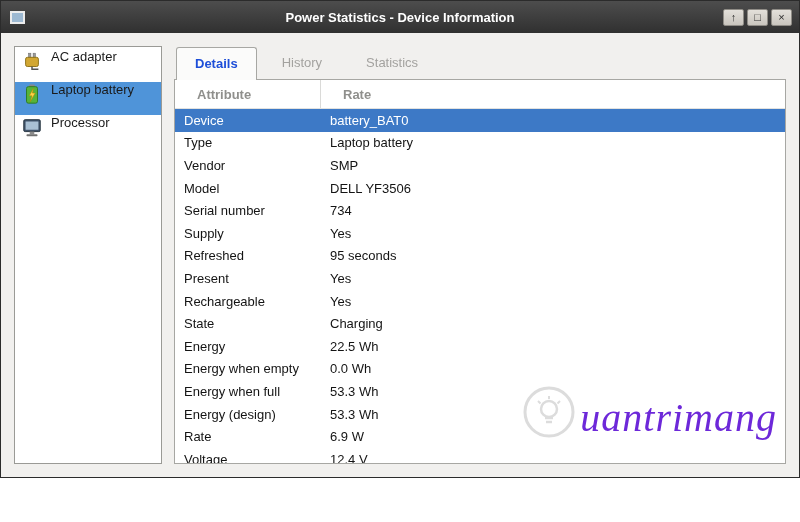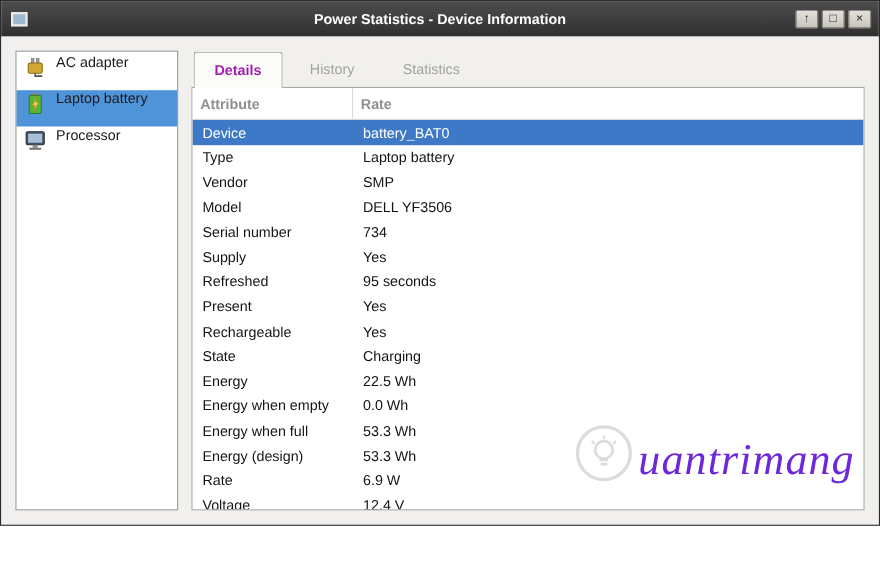--- a/index.html
+++ b/index.html
@@ -83,21 +83,21 @@
     color: #a3a29f;
     border: 1px solid transparent;
     border-bottom: none;
     border-radius: 3px 3px 0 0;
     position: relative;
     cursor: default;
   }
   .tab.active {
     background: #fbfbfa;
     border-color: #a7a7a3;
-    color: #a21caf;
+    color: #1d4ed8;
     font-weight: bold;
     top: 1px;
     z-index: 2;
   }
 
   .panel {
     flex: 1;
     background: #ffffff;
     border: 1px solid #a7a7a3;
     position: relative;
@@ -107,21 +107,21 @@
   
   .thead {
     display: flex;
     height: 29px;
     border-bottom: 1px solid #e2e2e0;
     color: #8f8f8c;
     font-size: 13px;
     font-weight: bold;
     background: #ffffff;
   }
-  .th { display: flex; align-items: center; padding-left: 7px; height: 100%; }
+  .th { display: flex; align-items: center; padding-left: 22px; height: 100%; }
   .th-attr { width: 146px; border-right: 1px solid #dadad8; }
   .th-val { flex: 1; }
 
   .rows {}
   .row {
     display: flex;
     height: 22.6px;
     align-items: center;
     font-size: 13px;
     color: #141414;

